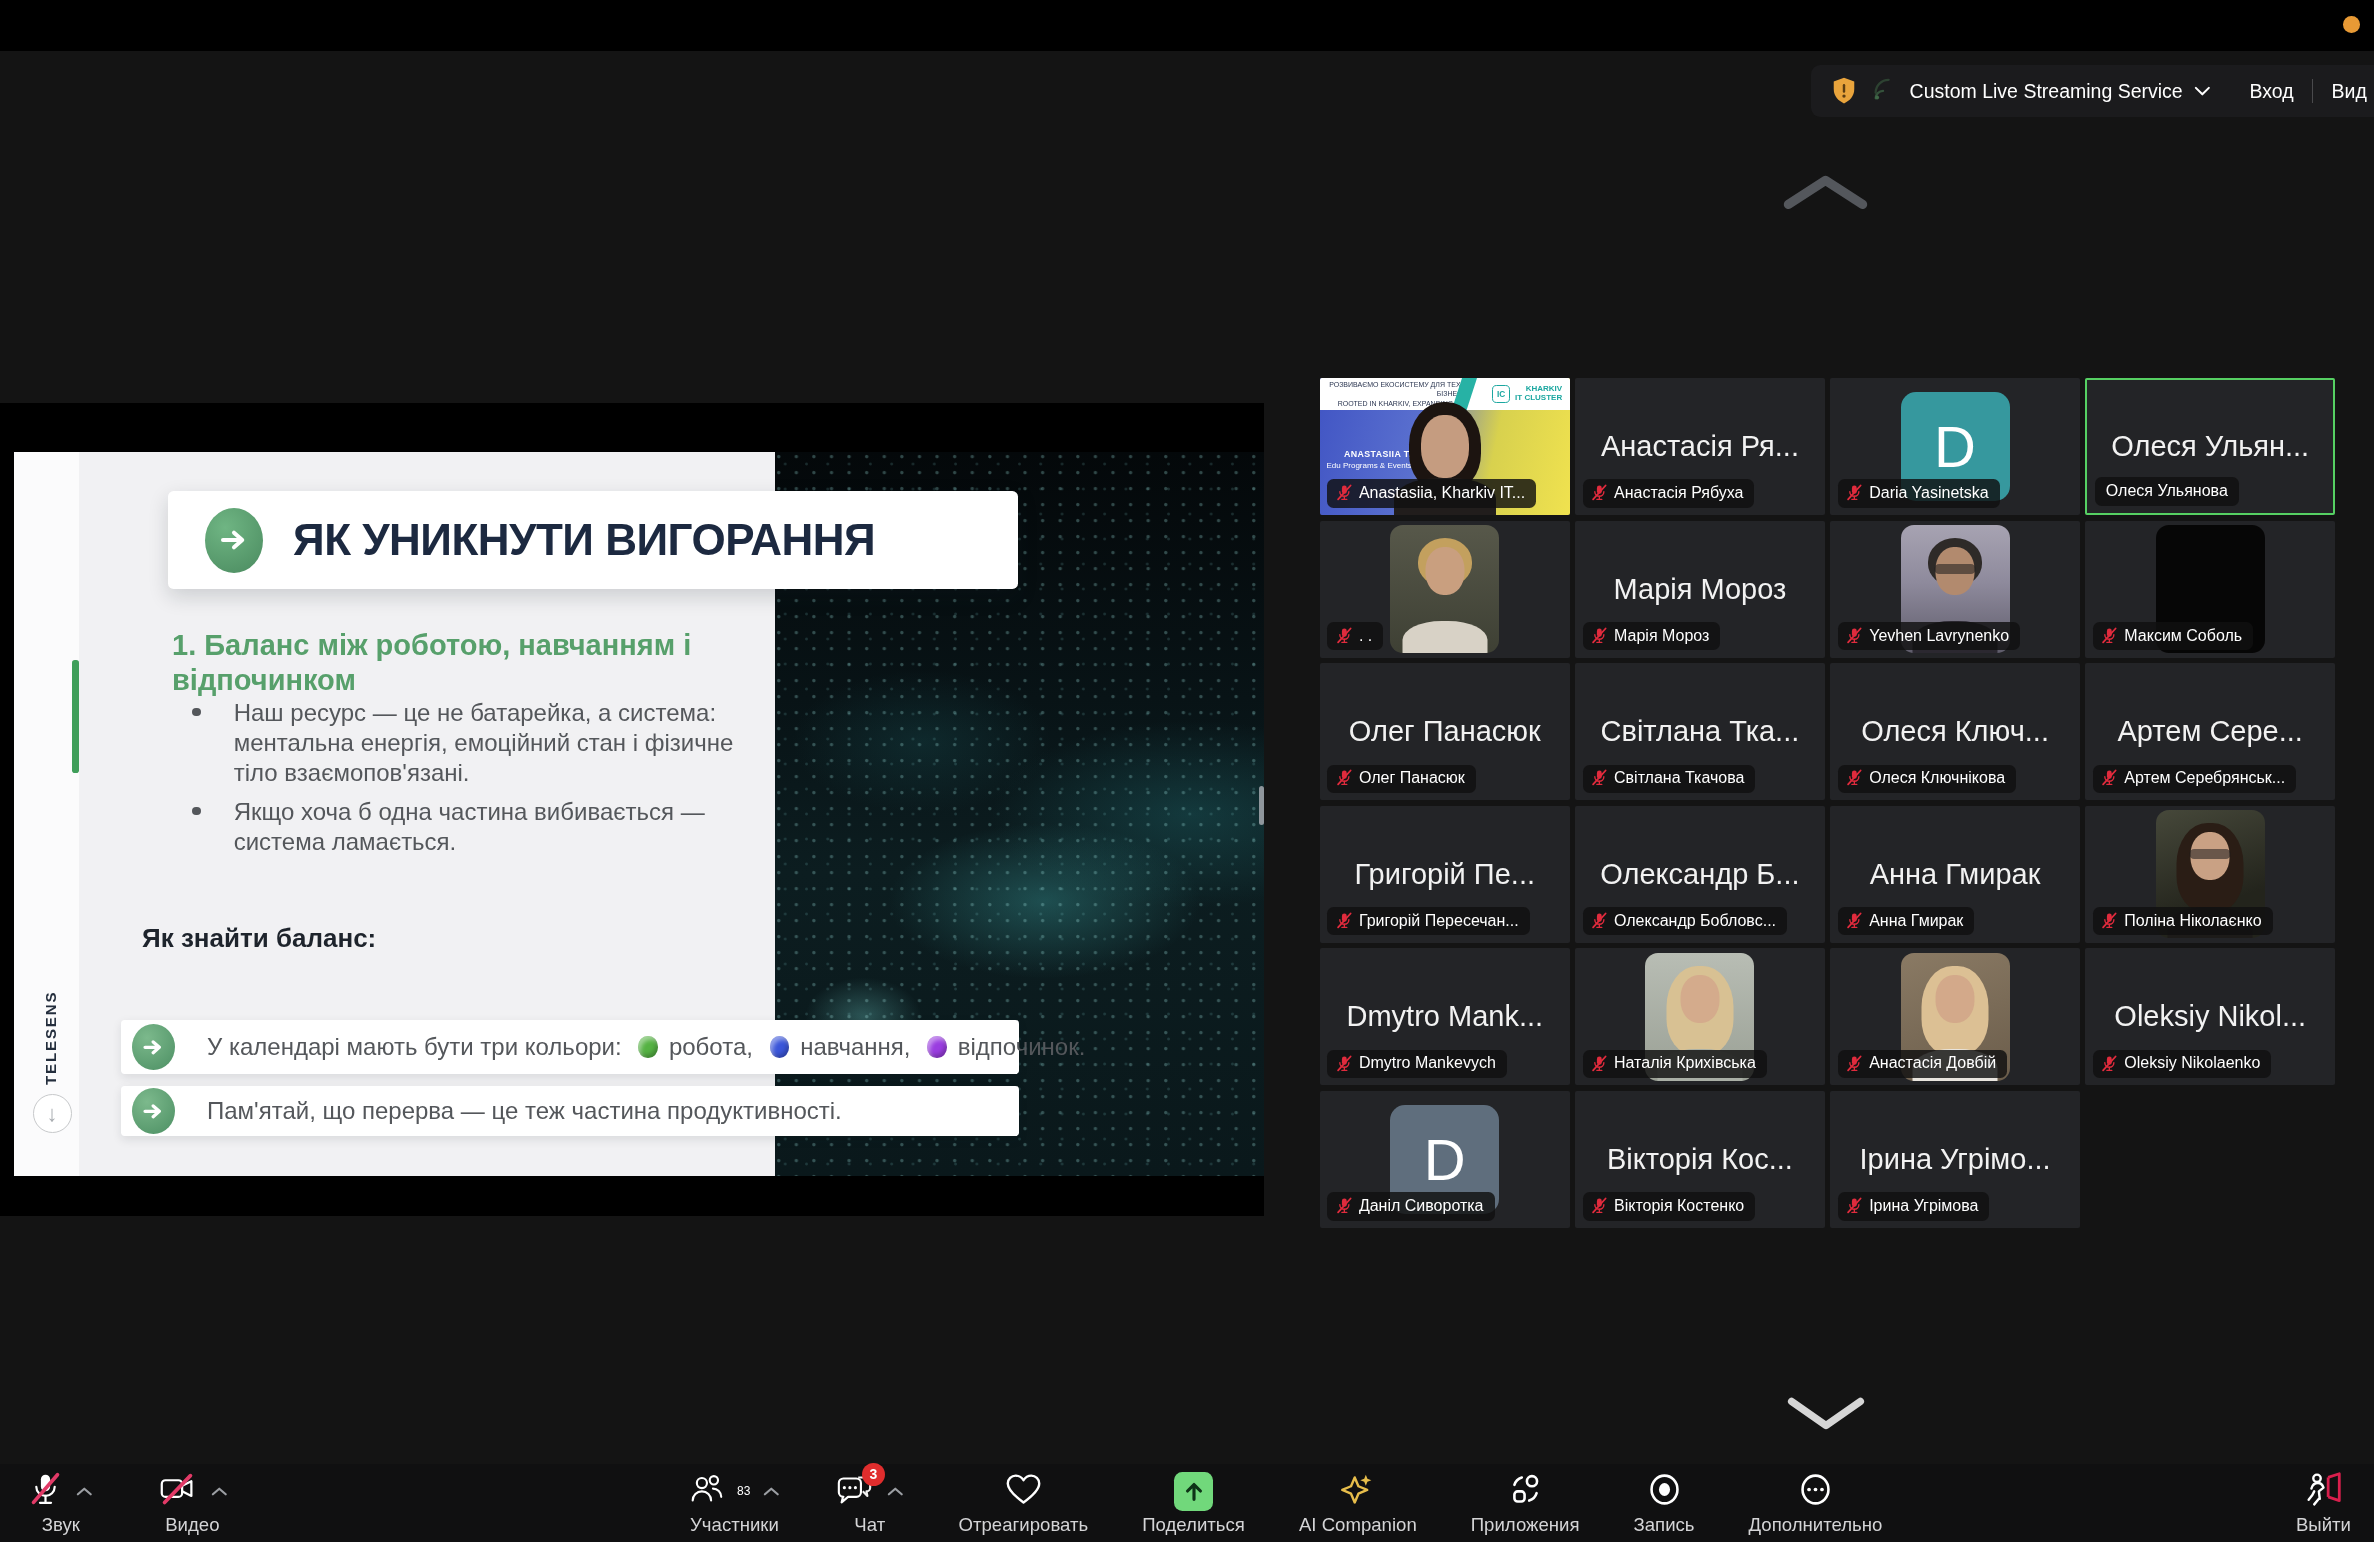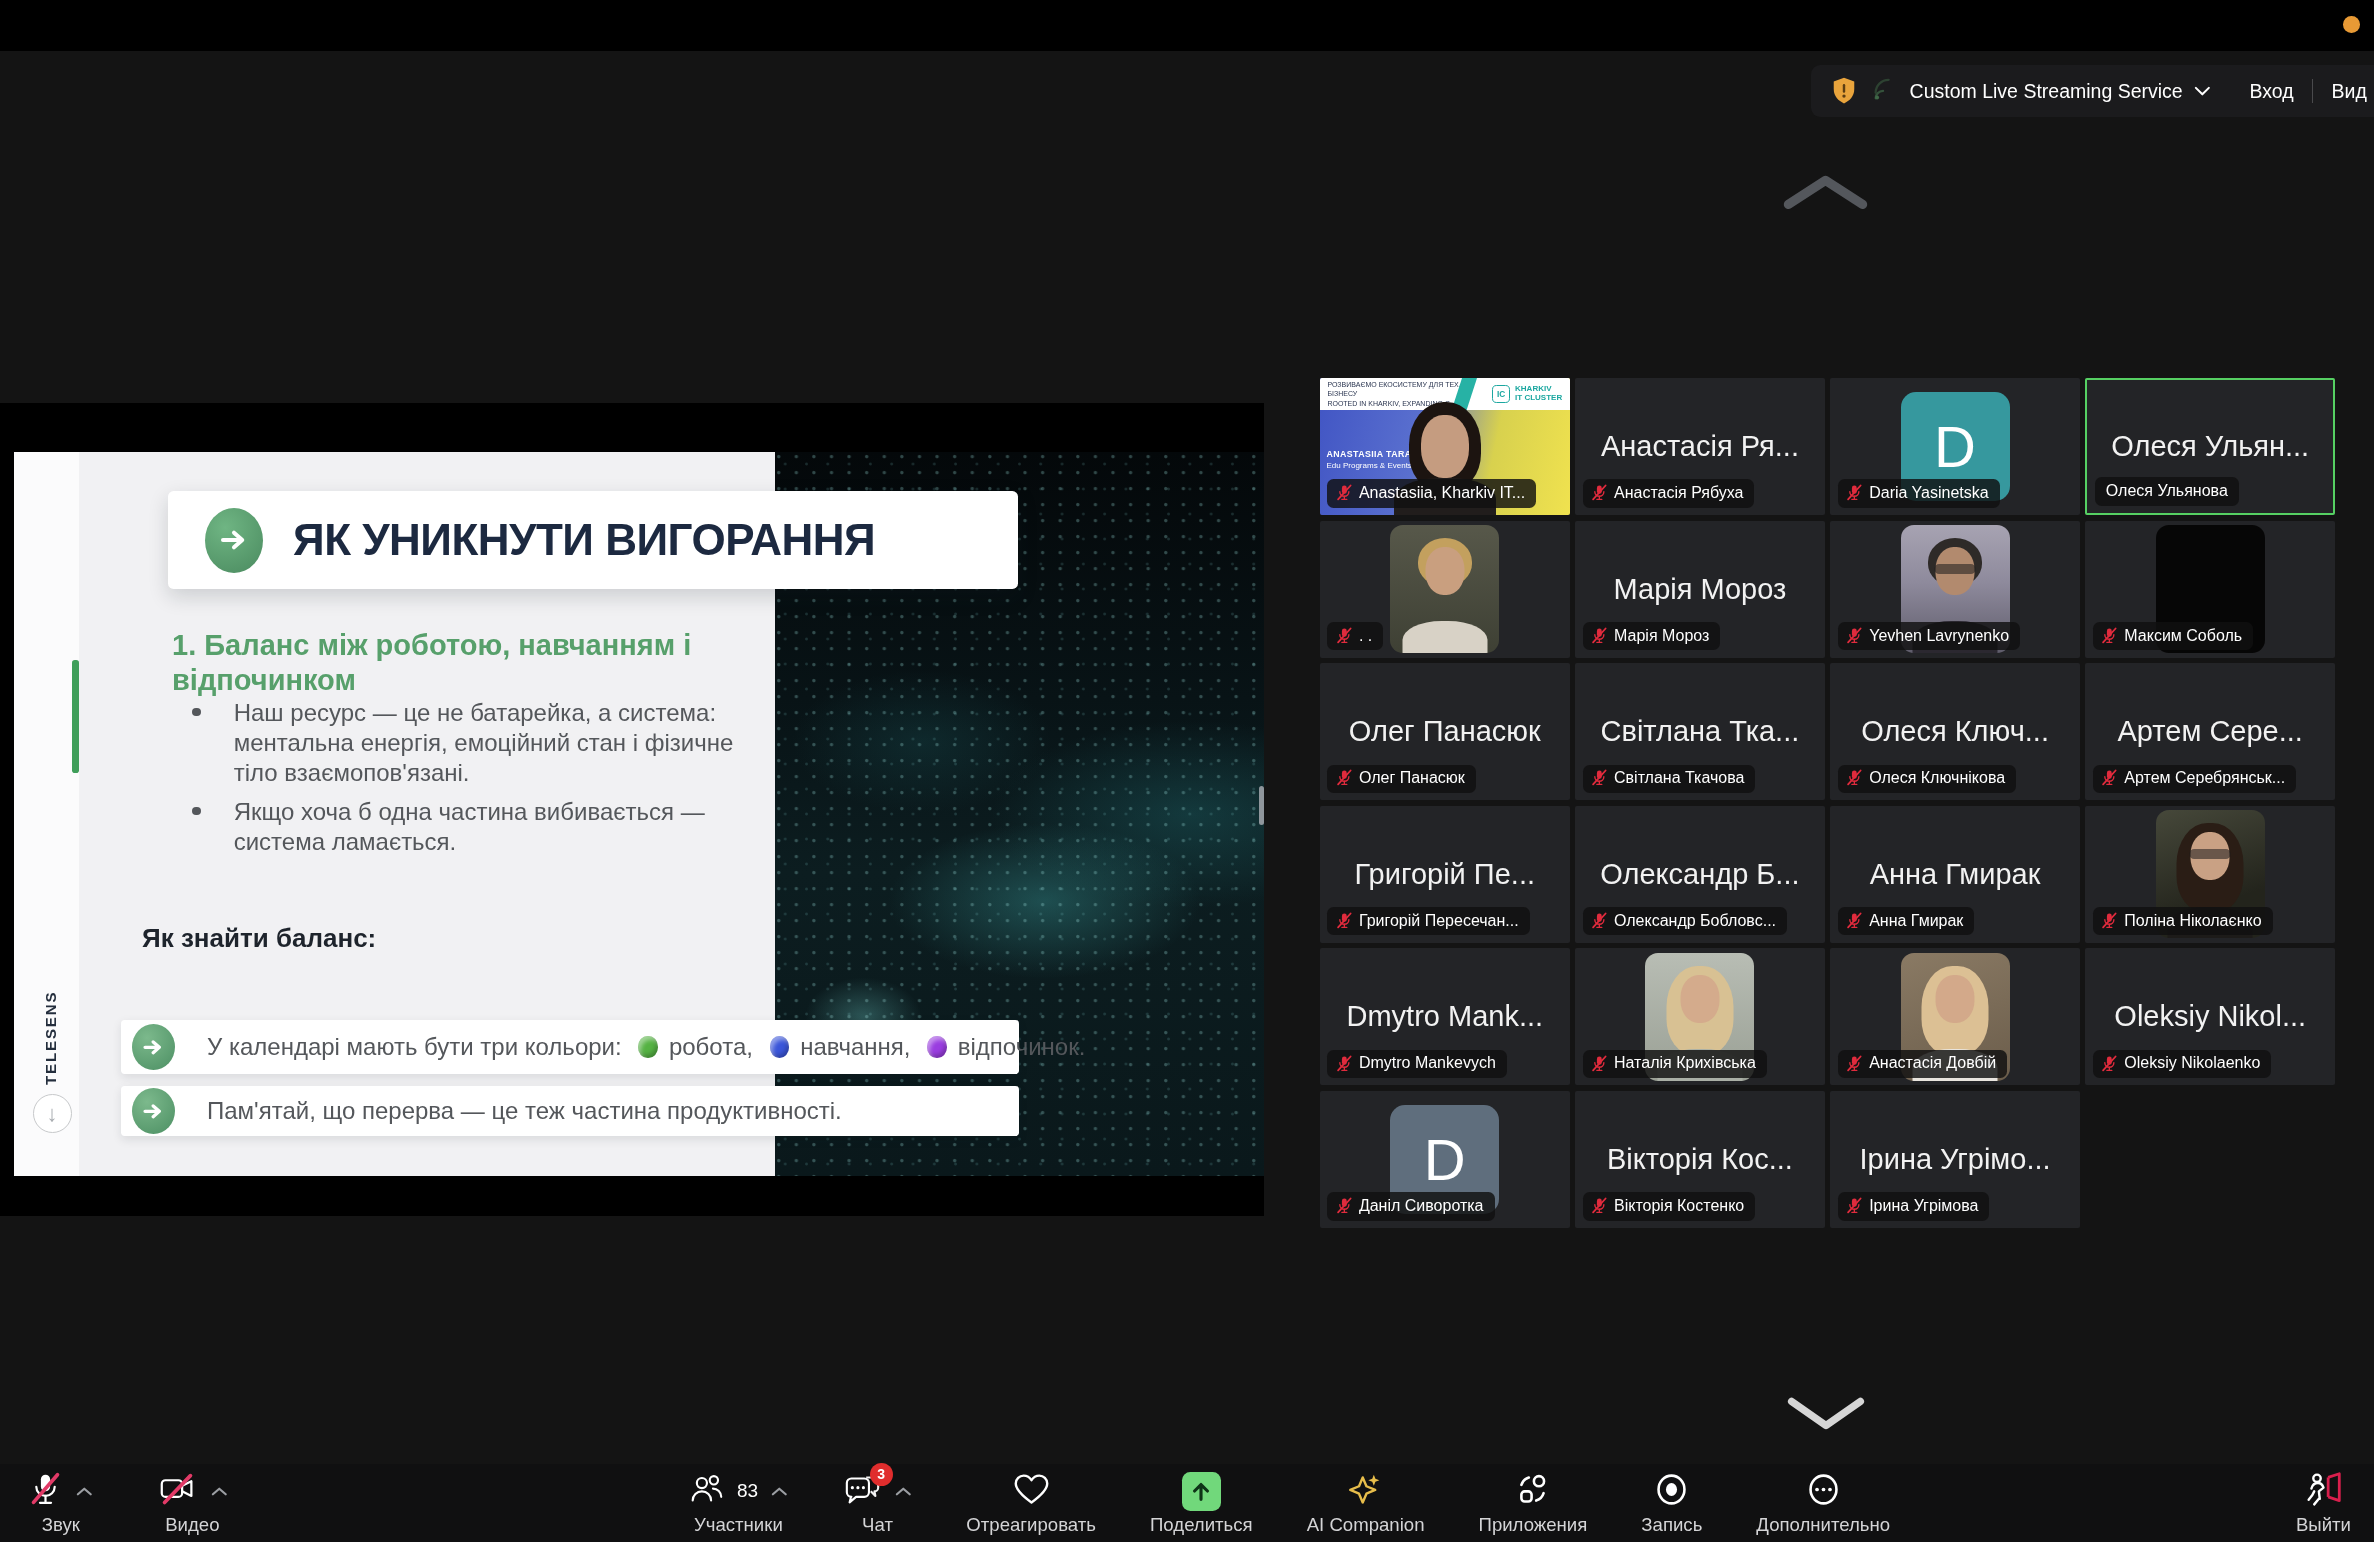--- a/index.html
+++ b/index.html
@@ -55,21 +55,21 @@
   .bar2{top:568px;height:54px;}
   .bar3{top:634px;height:50px;}
   .bar-circle{width:43px;height:46px;border-radius:50%;background:radial-gradient(circle at 35% 30%,#7cb98c,#4c8f63);
               display:flex;align-items:center;justify-content:center;margin:0 32px 0 11px;flex:none;}
   .bar-text{font-size:24px;color:#54575b;white-space:nowrap;display:flex;align-items:center;gap:7.4px;}
   .legend-dot{display:inline-block;width:19.5px;height:21.3px;border-radius:50%;margin:0 3.7px 0 9.3px;vertical-align:-2.8px;
               box-shadow:inset 2.8px 3.7px 4.6px rgba(255,255,255,.45), inset -1.9px -2.8px 4.6px rgba(0,0,0,.25);}
   .share-scroll{position:absolute;left:1259px;top:383px;width:4.6px;height:39px;background:#8f969c;border-radius:2.8px;}
   
   .grid{position:absolute;left:1320px;top:378px;width:1015px;height:850px;display:grid;
-        grid-template-columns:repeat(4,1fr);grid-template-rows:repeat(6,1fr);gap:5.6px;}
+        grid-template-columns:repeat(4,1fr);grid-template-rows:repeat(6,1fr);gap:5.6px;text-align:right;}
   .tile{position:relative;background:#232427;border-radius:1.9px;display:flex;align-items:center;justify-content:center;
         overflow:hidden;box-sizing:border-box;}
   .tile.active{border:2.8px solid #56d063;}
   .big-name{color:#f2f2f2;font-size:29px;font-weight:500;white-space:nowrap;}
   .pill{position:absolute;left:7.4px;bottom:7.4px;display:flex;align-items:center;gap:6.5px;background:rgba(16,16,16,.82);
         border-radius:6.5px;padding:4.6px 11px 5.6px 8.3px;color:#fff;font-size:16px;max-width:93%;white-space:nowrap;overflow:hidden;}
   .pill.nomic{padding-left:11px;}
   .letter-avatar{width:109px;height:109px;border-radius:15px;display:flex;align-items:center;justify-content:center;
                  color:#fff;font-size:58px;font-weight:500;}
   .photo-avatar{position:relative;width:109px;height:128px;border-radius:13px;overflow:hidden;}
@@ -97,21 +97,21 @@
   .vb-person-body{position:absolute;left:50%;bottom:-11px;transform:translateX(-50%);width:102px;height:48px;
                   border-radius:44% 44% 0 0;background:#211d1c;}
   
   .toolbar{position:absolute;left:0;top:1464px;width:2375px;height:79px;background:#101011;}
   .tb-group-left{position:absolute;left:28px;top:5.6px;display:flex;gap:63px;}
   .tb-group-center{position:absolute;left:688px;top:5.6px;display:flex;gap:54px;}
   .tb-group-right{position:absolute;right:24px;top:5.6px;}
   .tb-item{display:flex;flex-direction:column;align-items:center;cursor:pointer;}
   .tb-iconrow{height:43px;display:flex;align-items:center;gap:12px;}
   .tb-label{font-size:18.6px;color:#d4d4d6;margin-top:1.9px;white-space:nowrap;}
-  .tb-count{color:#fff;font-size:19px;}
+  .tb-count{color:#fff;font-size:12px;}
   .chat-wrap{position:relative;}
   .chat-badge{position:absolute;right:-11px;top:-9.3px;min-width:23px;height:23px;border-radius:12px;background:#e02d2d;
               color:#fff;font-size:14px;font-weight:bold;display:flex;align-items:center;justify-content:center;}
   .share-box{width:39px;height:39px;border-radius:8.3px;background:#71d87b;display:flex;align-items:center;justify-content:center;}
 </style>
 </head>
 <body>
 
 <div id="stage">
 

